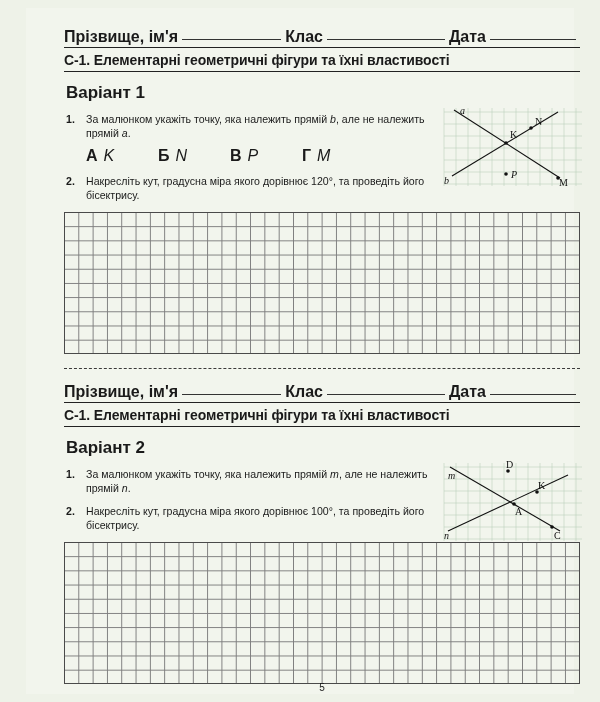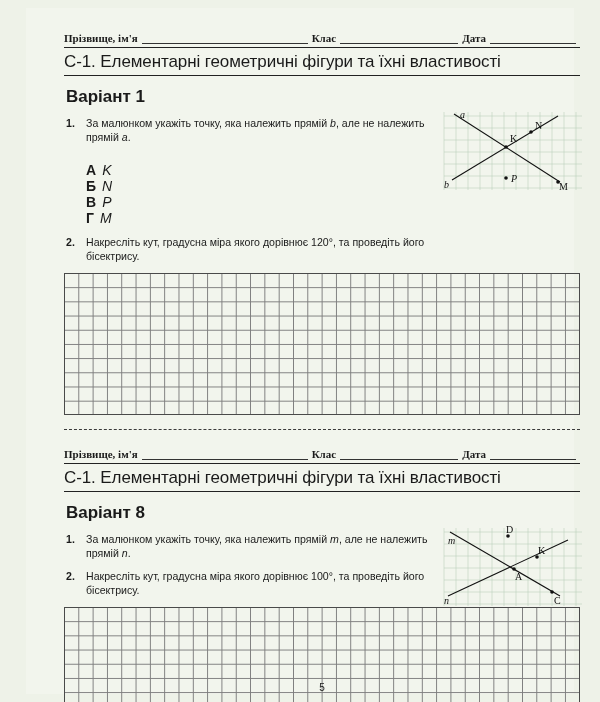--- a/index.html
+++ b/index.html
@@ -31,46 +31,44 @@
   .content {
     position: absolute;
     left: 38px;
     top: 20px;
     width: 524px;
   }
 
   
   .idline {
     display: flex;
-    align-items: flex-end;
-    font-size: 11px;
+    font-size: 16px;
     font-weight: bold;
     height: 16px;
     width: 516px;
-    font-family: Liberation Serif, serif;
   }
   .idline .lbl { white-space: nowrap; }
   .idline .rule {
     flex: 1 1 auto;
     border-bottom: 1px solid #333;
     height: 11px;
     margin: 0 4px 0 4px;
   }
   .idline .rule.short { flex: 0 0 86px; }
   .idline .rule.sh2 { flex: 0 0 118px; }
 
   .rulebar {
     width: 516px;
     border-bottom: 1.6px solid #222;
     margin-top: 3px;
   }
 
   .sectitle {
-    font-size: 17px;
-    font-weight: normal;
+    font-size: 14px;
+    font-weight: bold;
     margin-top: 4px;
     letter-spacing: -0.1px;
   }
   .sectrule {
     width: 516px;
     border-bottom: 1.6px solid #222;
     margin-top: 3px;
   }
 
   .variant {
@@ -92,24 +90,23 @@
   .task .num {
     position: absolute;
     left: 2px; top: 0;
     font-weight: bold;
     font-size: 10.6px;
   }
   .task em { font-style: italic; }
 
   .answers {
     display: flex;
-    margin-top: 18px;
+    margin-top: 7px;
     margin-left: 22px;
-    font-size: 14px;
-    flex-direction: column;
+    font-size: 16px;
   }
   .answers .ans {
     width: 72px;
     white-space: nowrap;
   }
   .answers .ans b { font-weight: bold; margin-right: 6px; }
   .answers .ans i { font-style: italic; }
 
   
   .figwrap {
@@ -250,21 +247,21 @@
         <span class="lbl">Клас</span>
         <span class="rule sh2"></span>
         <span class="lbl">Дата</span>
         <span class="rule short"></span>
       </div>
       <div class="rulebar"></div>
 
       <div class="sectitle">С-1. Елементарні геометричні фігури та їхні властивості</div>
       <div class="sectrule"></div>
 
-      <div class="variant">Варіант 8</div>
+      <div class="variant">Варіант 2</div>
 
       <div style="position:relative;">
         <div class="task">
           <span class="num">1.</span>
           <span>За малюнком укажіть точку, яка належить прямій </span><em>m</em><span>, але не належить прямій </span><em>n</em><span>.</span>
         </div>
 
         <div class="figwrap" style="top:-8px;">
           <svg width="152" height="86" viewBox="0 0 152 86">
             <g stroke="#bcd2bc" stroke-width="0.6">

